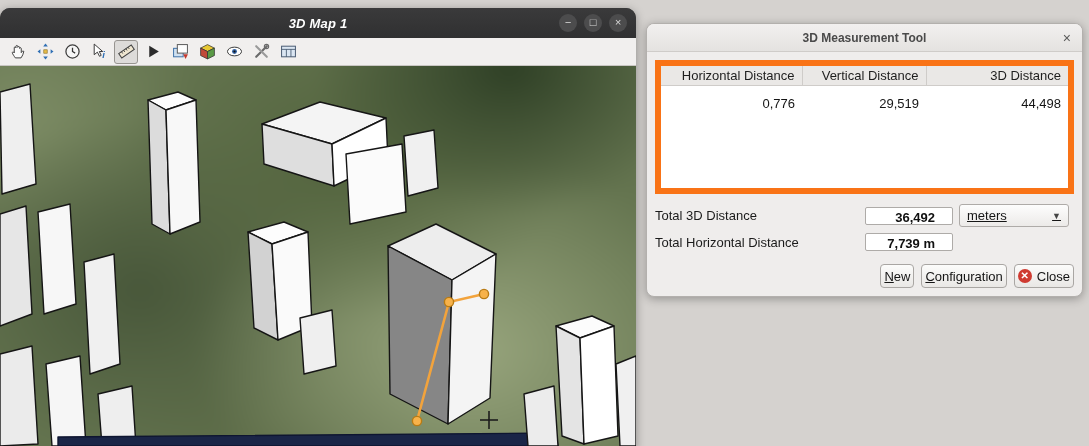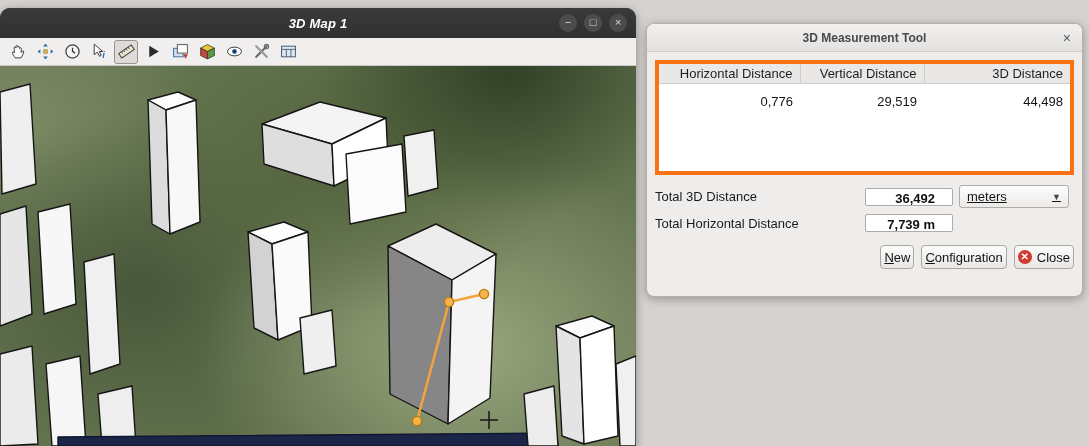--- a/index.html
+++ b/index.html
@@ -62,21 +62,21 @@
     box-shadow:0 2px 10px rgba(0,0,0,.3); overflow:hidden;
   }
   .dialog-titlebar{
     height:28px; display:flex; align-items:center; justify-content:center; position:relative;
     background:linear-gradient(#f2f0ef,#e4e2e0); border-bottom:1px solid #cfccc9;
   }
   .dialog-title{ font-weight:bold; font-size:12px; color:#4a4a4a; }
   .dialog-close{ position:absolute; right:11px; top:6px; color:#5a5a5a; font-size:14px; line-height:16px; cursor:default;}
 
   .dialog-body{ padding:8px; }
-  .table-box{ height:115px; background:#fff; border:4px solid #f97316; overflow:hidden; }
+  .table-box{ height:134px; background:#fff; border:6px solid #f97316; overflow:hidden; }
   table.mtable{ width:100%; border-collapse:collapse; }
   .mtable th{
     background:#eae8e6; border:1px solid #cfccc9; border-top:none;
     font-weight:normal; font-size:13px; color:#1e1e1e; padding:2px 7px; text-align:right;
     white-space:nowrap;
   }
   .mtable th:first-child{ border-left:none; }
   .mtable th:last-child{ border-right:none; }
   .mtable td{ font-size:13px; color:#141414; padding:10px 7px; text-align:right; white-space:nowrap;}
   .col-h{ width:141px; } .col-v{ width:124px;margin-top:27px; }

